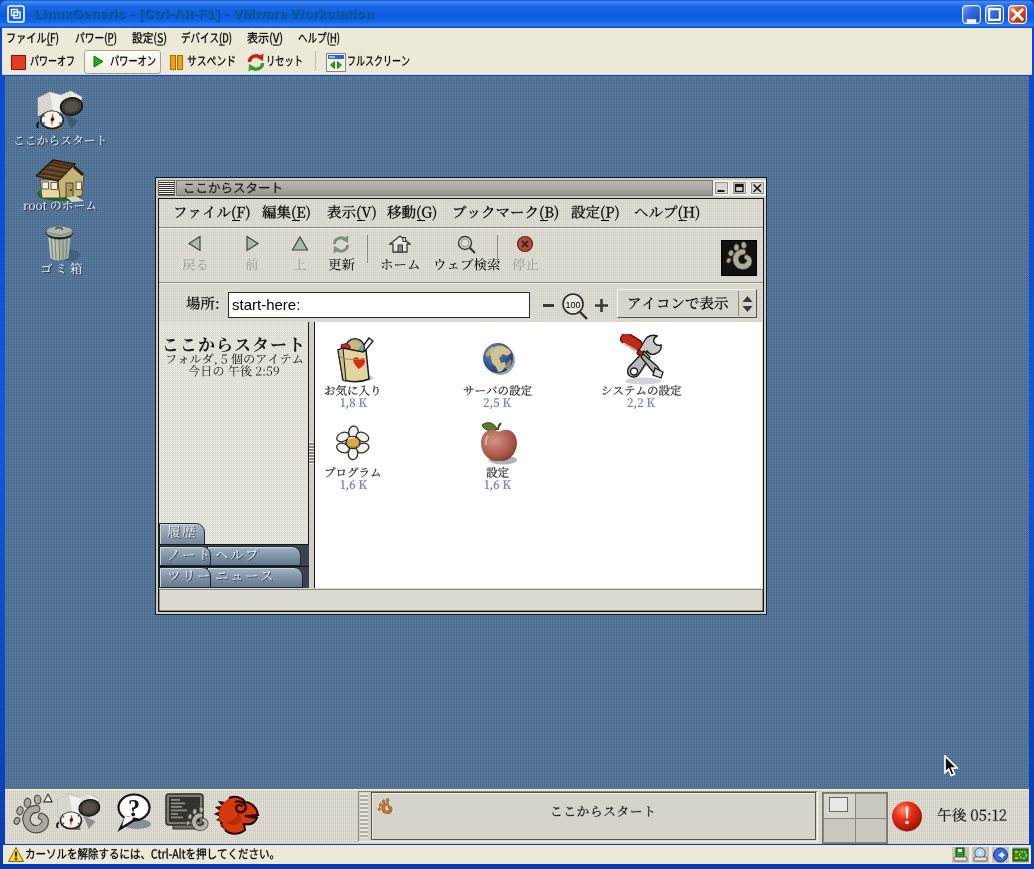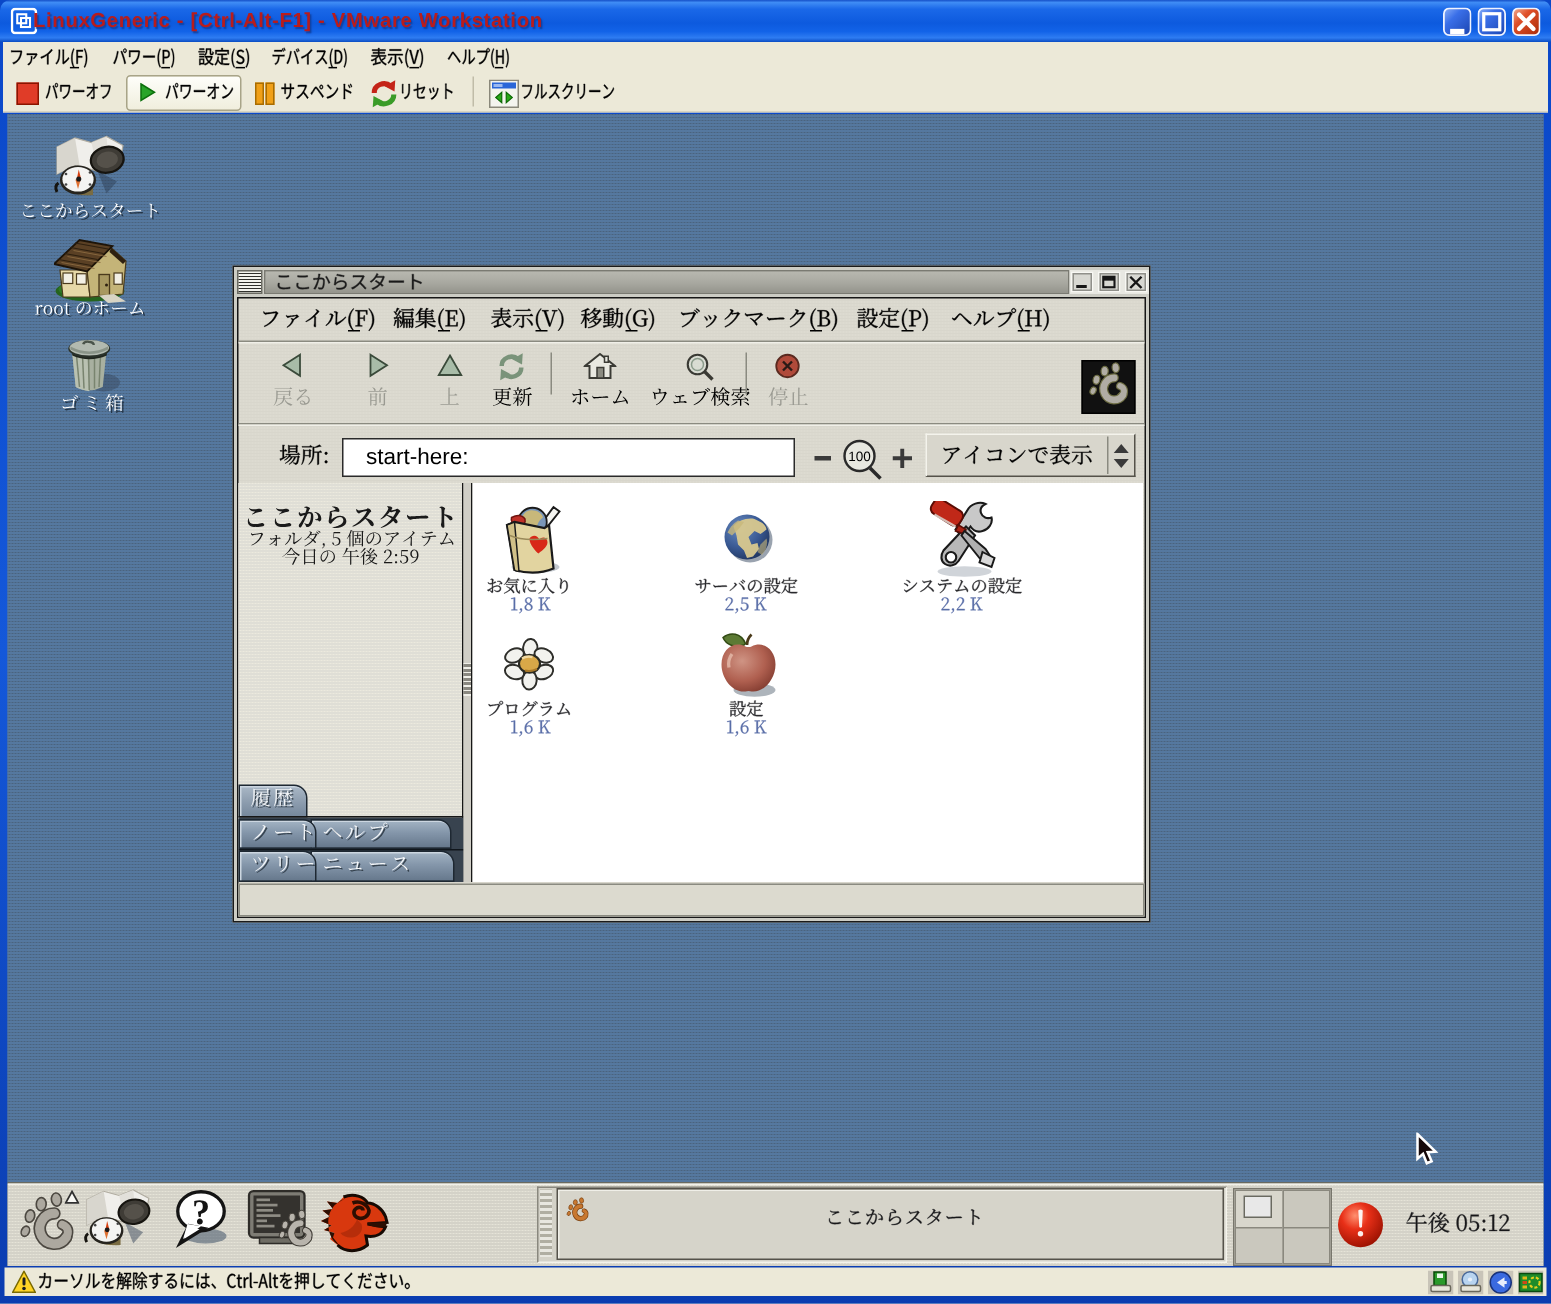--- a/index.html
+++ b/index.html
@@ -1,19 +1,19 @@
 <!DOCTYPE html>
 <html><head><meta charset="utf-8"><style>html,body{margin:0;padding:0;width:1034px;height:869px;overflow:hidden;}body{position:relative;background:linear-gradient(180deg,#0a47c8 0%,#1458da 50%,#0a3cb0 100%);font-family:'Liberation Sans',sans-serif;}*{box-sizing:content-box}</style></head><body>
 <div style="position:absolute;left:0;top:0;width:1034px;height:28px;background:linear-gradient(180deg,#1550c8 0%,#3f8cf5 6%,#1a68e8 22%,#0d5ade 55%,#1263e8 75%,#2e7cf2 90%,#0a4cc2 100%);border-radius:7px 7px 0 0;"></div>
 <svg style="position:absolute;left:7px;top:5px" width="18" height="18" viewBox="0 0 18 18">
 <rect x="1" y="1" width="16" height="16" rx="2" fill="none" stroke="#fff" stroke-width="1.6"></rect>
 <rect x="4.5" y="4.5" width="6" height="6" fill="none" stroke="#fff" stroke-width="1.4"></rect>
 <rect x="7" y="7" width="6" height="6" fill="none" stroke="#fff" stroke-width="1.4"></rect>
 </svg>
-<div style="position:absolute;left:22px;top:6px;font:bold 13.5px 'Liberation Sans',sans-serif;color:#b91c1c;letter-spacing:0.45px;text-shadow:1px 1px 1px #1040a0">LinuxGeneric - [Ctrl-Alt-F1] - VMware Workstation</div>
+<div style="position:absolute;left:34px;top:6px;font:bold 13.5px 'Liberation Sans',sans-serif;color:#0369a1;letter-spacing:0.45px;text-shadow:1px 1px 1px #1040a0">LinuxGeneric - [Ctrl-Alt-F1] - VMware Workstation</div>
 <svg width="0" height="0" style="position:absolute">
     <defs>
 <linearGradient id="xgmin" x1="0" y1="0" x2="1" y2="1">
         <stop offset="0" stop-color="#8ab0f8"></stop>
         <stop offset="0.35" stop-color="#3a6fe8"></stop>
         <stop offset="1" stop-color="#1a44b0"></stop>
       </linearGradient>
 <linearGradient id="xgmax" x1="0" y1="0" x2="1" y2="1">
         <stop offset="0" stop-color="#8ab0f8"></stop>
         <stop offset="0.35" stop-color="#3a6fe8"></stop>
@@ -445,21 +445,21 @@
 <ellipse cx="42" cy="20" rx="7.5" ry="10" transform="rotate(4 42 20)"></ellipse>
 <ellipse cx="65" cy="13" rx="7.5" ry="10" transform="rotate(-8 65 13)"></ellipse>
 </g>
     </svg>
 <div style="position:absolute;left:154px;top:206px;width:604px;height:1px;background:#8a8a80"></div>
 <div style="position:absolute;left:154px;top:207px;width:604px;height:1px;background:#f0efe8"></div>
 <svg style="position:absolute;left:181px;top:219px;overflow:visible" width="36" height="19">
       <path transform="translate(0 13.6)" d="M7.1 -9.1L11.3 -9.1L11.3 -7.7L7.1 -7.7ZM7.1 -9.6L7.1 -11.0L11.3 -11.0L11.3 -9.6ZM6.2 -11.4L6.2 -6.5L6.3 -6.5C6.7 -6.5 7.1 -6.7 7.1 -6.8L7.1 -7.2L11.3 -7.2L11.3 -6.6L11.4 -6.6C11.7 -6.6 12.2 -6.9 12.2 -7.0L12.2 -10.8C12.5 -10.9 12.7 -11.0 12.8 -11.1L11.7 -12.0L11.1 -11.4L7.2 -11.4L6.2 -11.9ZM4.5 -5.9L4.6 -5.5L6.8 -5.5C6.1 -4.1 5.0 -2.8 3.6 -1.9L3.7 -1.7C5.0 -2.2 6.0 -3.0 6.8 -3.9L8.0 -3.9C7.2 -2.3 5.8 -0.8 4.1 0.2L4.2 0.4C6.4 -0.6 8.0 -2.1 9.1 -3.9L10.2 -3.9C9.6 -2.0 8.4 -0.3 6.6 0.9L6.7 1.1C9.0 -0.1 10.5 -1.7 11.3 -3.9L12.4 -3.9C12.2 -1.8 11.8 -0.4 11.5 -0.1C11.3 -0.0 11.2 0.0 11.0 0.0C10.7 0.0 9.8 -0.1 9.4 -0.1L9.3 0.1C9.8 0.2 10.3 0.3 10.4 0.5C10.6 0.6 10.7 0.9 10.7 1.1C11.2 1.1 11.7 1.0 12.1 0.7C12.7 0.2 13.1 -1.3 13.3 -3.8C13.6 -3.8 13.8 -3.9 13.9 -4.0L12.8 -4.9L12.3 -4.3L7.2 -4.3C7.5 -4.7 7.7 -5.1 7.9 -5.5L13.7 -5.5C13.9 -5.5 14.0 -5.6 14.0 -5.7C13.6 -6.2 12.8 -6.8 12.8 -6.8L12.1 -5.9ZM0.5 -2.7L1.1 -1.5C1.2 -1.5 1.3 -1.7 1.4 -1.9C3.1 -2.9 4.5 -3.9 5.4 -4.5L5.4 -4.7L3.3 -3.8L3.3 -7.8L5.0 -7.8C5.2 -7.8 5.3 -7.9 5.4 -8.0C4.9 -8.5 4.2 -9.1 4.2 -9.1L3.6 -8.2L3.3 -8.2L3.3 -11.4C3.7 -11.5 3.8 -11.6 3.9 -11.8L2.4 -12.0L2.4 -8.2L0.6 -8.2L0.8 -7.8L2.4 -7.8L2.4 -3.4C1.6 -3.1 0.9 -2.8 0.5 -2.7Z M15.3 -11.0L15.4 -10.5L21.8 -10.5C22.0 -10.5 22.1 -10.6 22.2 -10.8C21.7 -11.2 20.9 -11.8 20.9 -11.8L20.2 -11.0ZM20.1 -8.1L20.1 -5.0L17.1 -5.0L17.2 -6.0L17.2 -8.1ZM16.2 -8.5L16.2 -6.0C16.2 -3.7 16.1 -1.1 15.0 1.0L15.2 1.2C16.6 -0.5 17.0 -2.7 17.1 -4.6L20.1 -4.6L20.1 -3.7L20.2 -3.7C20.5 -3.7 20.9 -3.9 21.0 -4.0L21.0 -7.9C21.3 -8.0 21.5 -8.1 21.6 -8.2L20.4 -9.1L19.9 -8.5L17.3 -8.5L16.2 -9.0ZM27.0 -12.1C26.2 -11.6 24.8 -10.9 23.5 -10.5L22.5 -10.8L22.5 -6.9C22.5 -4.1 22.1 -1.3 19.7 0.9L19.9 1.1C23.1 -1.1 23.4 -4.3 23.4 -6.9L23.4 -6.9L25.6 -6.9L25.6 1.2L25.8 1.2C26.3 1.2 26.6 0.9 26.6 0.8L26.6 -6.9L28.2 -6.9C28.4 -6.9 28.5 -7.0 28.6 -7.2C28.1 -7.6 27.4 -8.2 27.4 -8.2L26.7 -7.4L23.4 -7.4L23.4 -10.1C24.9 -10.3 26.5 -10.7 27.5 -11.0C27.8 -10.9 28.1 -10.9 28.2 -11.0Z M31.4 0.2C31.9 0.2 32.3 -0.2 32.3 -0.7C32.3 -1.2 31.9 -1.6 31.4 -1.6C30.8 -1.6 30.5 -1.2 30.5 -0.7C30.5 -0.2 30.8 0.2 31.4 0.2ZM31.4 -5.5C31.9 -5.5 32.3 -5.9 32.3 -6.4C32.3 -6.9 31.9 -7.3 31.4 -7.3C30.8 -7.3 30.5 -6.9 30.5 -6.4C30.5 -5.9 30.8 -5.5 31.4 -5.5Z" fill="#000" stroke="#000" stroke-width="0.25"></path>
     </svg>
 <div style="position:absolute;left:223px;top:216px;width:302px;height:26px;background:#fff;border:1px solid #2a2a2a;box-sizing:border-box"></div>
-<div style="position:absolute;left:239px;top:220px;font:15px 'Liberation Sans',sans-serif;color:#000">start-here:</div>
+<div style="position:absolute;left:227px;top:220px;font:15px 'Liberation Sans',sans-serif;color:#000">start-here:</div>
 <div style="position:absolute;left:538px;top:228px;width:11px;height:2.5px;background:#3a3a3a"></div>
 <svg style="position:absolute;left:555px;top:216px" width="30" height="30" viewBox="0 0 30 30">
 <circle cx="13" cy="12" r="10" fill="#e8e8e0" stroke="#2a2a2a" stroke-width="1.6"></circle>
 <line x1="20" y1="20" x2="27" y2="27" stroke="#2a2a2a" stroke-width="2.4"></line>
 <text x="13" y="15.5" font-family="Liberation Sans" font-size="9" text-anchor="middle" fill="#000">100</text>
 </svg>
 <svg style="position:absolute;left:590px;top:223px" width="13" height="13">
       <path d="M5.2 0 H7.8 V5.2 H13 V7.8 H7.8 V13 H5.2 V7.8 H0 V5.2 H5.2 Z" fill="#3a3a3a"></path>
     </svg>
 <div style="position:absolute;left:612px;top:213px;width:140px;height:29px;background:#d8d6cc;border-top:1px solid #f4f3ec;border-left:1px solid #f4f3ec;border-right:1px solid #55524a;border-bottom:1px solid #55524a;box-sizing:border-box"></div>

